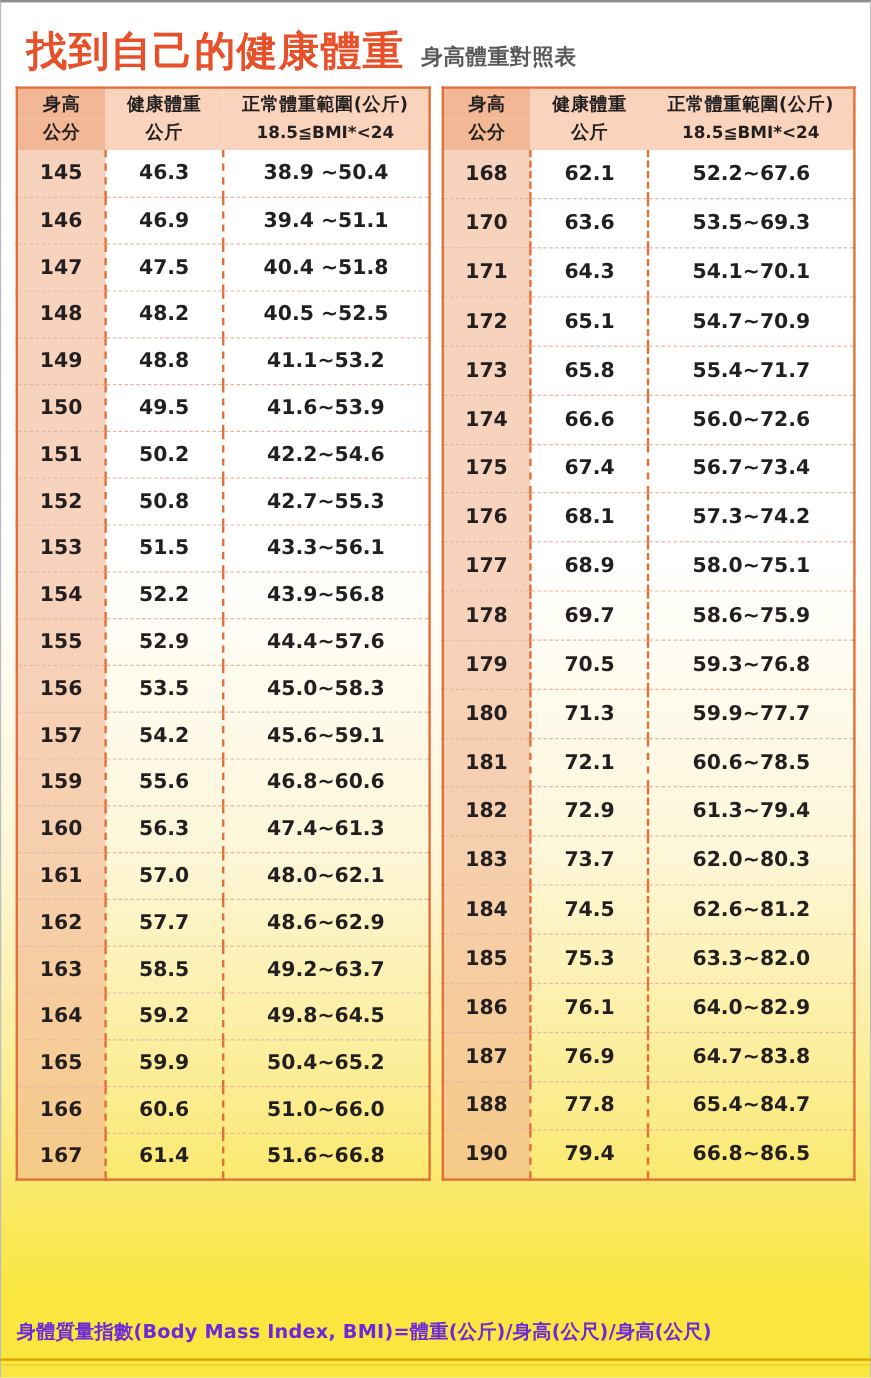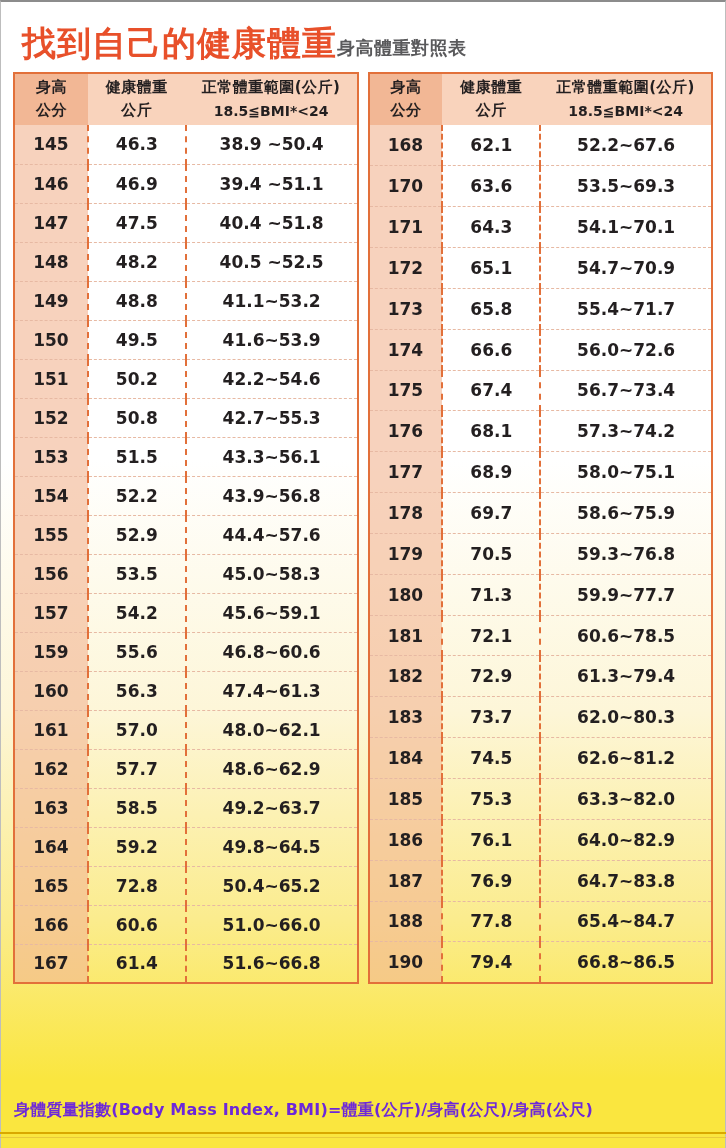--- a/index.html
+++ b/index.html
@@ -30,20 +30,21 @@
     border-left: 1px solid #bdbdbd;
     border-right: 1px solid #bdbdbd;
     pointer-events: none;
   }
 
   
   .header {
     padding: 26px 0 12px 22px;
     display: flex;
     align-items: flex-end;
+    gap: 14px;
   }
 
   .main-title {
     font-family: "DejaVu Sans", "Liberation Sans", sans-serif;
     font-size: 34px;
     font-weight: bold;
     color: #e8502a;
     letter-spacing: 1px;
     line-height: 1;
     text-shadow: 0 1px 0 rgba(255,255,255,0.5);
@@ -283,21 +284,21 @@
           <td class="sep-l">58.5</td>
           <td class="sep-l">49.2~63.7</td>
         </tr>
         <tr>
           <td class="col-h">164</td>
           <td class="sep-l">59.2</td>
           <td class="sep-l">49.8~64.5</td>
         </tr>
         <tr>
           <td class="col-h">165</td>
-          <td class="sep-l">72.8</td>
+          <td class="sep-l">59.9</td>
           <td class="sep-l">50.4~65.2</td>
         </tr>
         <tr>
           <td class="col-h">166</td>
           <td class="sep-l">60.6</td>
           <td class="sep-l">51.0~66.0</td>
         </tr>
         <tr>
           <td class="col-h">167</td>
           <td class="sep-l">61.4</td>

